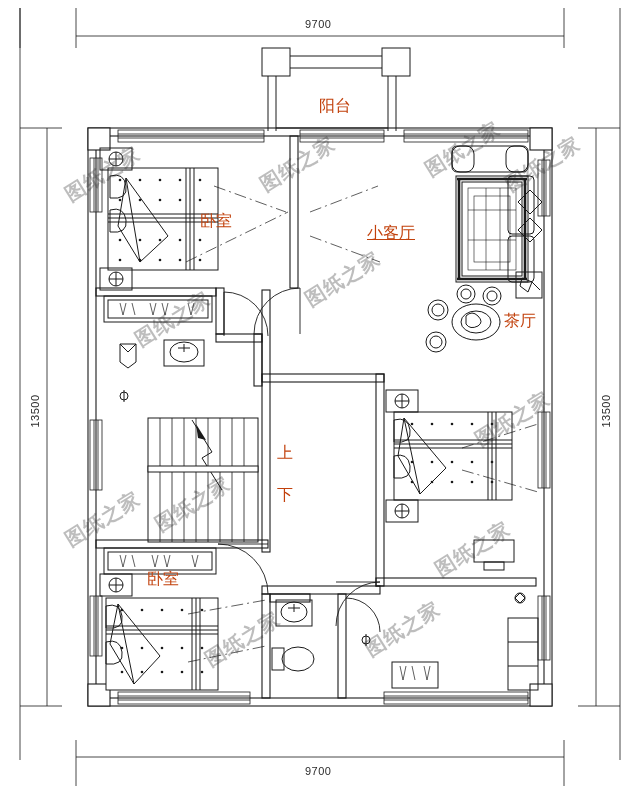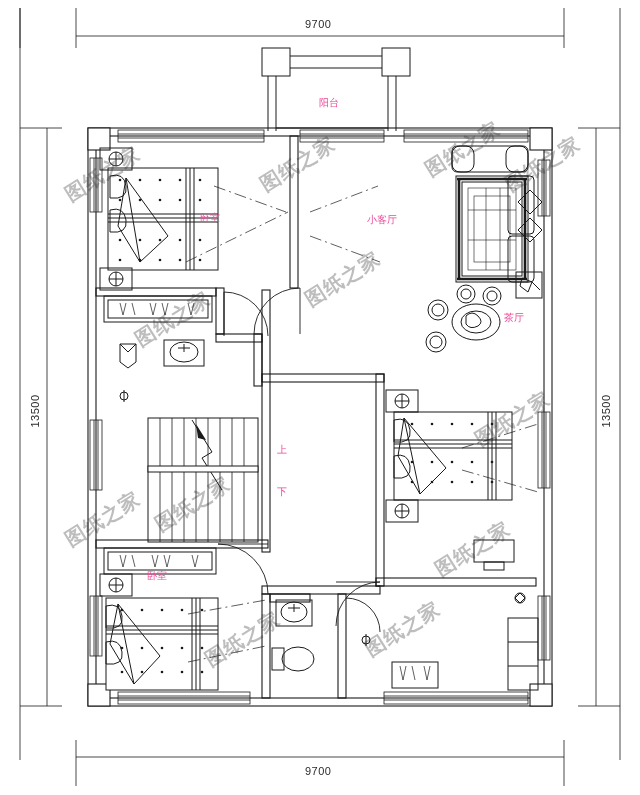--- a/index.html
+++ b/index.html
@@ -2,21 +2,21 @@
 <html><head>
 <meta charset="utf-8">
 <style>
   html,body{margin:0;padding:0;background:#ffffff;}
   body{width:640px;height:795px;overflow:hidden;
        font-family:"Liberation Sans","DejaVu Sans",sans-serif;color:#1a1a1a;}
   #stage{position:relative;width:640px;height:795px;background:#fff;}
   #plan{position:absolute;left:0;top:0;width:640px;height:795px;}
   .dimtxt{position:absolute;font-size:11px;color:#2b2b2b;letter-spacing:.5px;}
   .vtxt{transform:rotate(-90deg);transform-origin:center center;}
-  .roomlbl{position:absolute;font-size:10px;color:#ec4899;
+  .roomlbl{position:absolute;font-size:16px;color:#c2410c;
            font-family:"DejaVu Sans","Liberation Sans",sans-serif;white-space:nowrap;text-align:center;}
   .wm{position:absolute;font-size:20px;color:rgba(35,35,35,.30);
       font-family:"DejaVu Sans","Liberation Sans",sans-serif;
       font-weight:700;white-space:nowrap;transform:rotate(-32deg);
       transform-origin:left top;letter-spacing:1px;pointer-events:none;}
 </style>
 </head>
 <body>
 
 <div id="stage">
@@ -481,21 +481,21 @@
   <div class="dimtxt" style="left:305px;top:18px;">9700</div>
 
   <div class="dimtxt" style="left:305px;top:765px;">9700</div>
 
   <div class="dimtxt vtxt" style="left:17px;top:405px;width:36px;text-align:center;">13500</div>
 
   <div class="dimtxt vtxt" style="left:588px;top:405px;width:36px;text-align:center;">13500</div>
 
   <div class="roomlbl" style="left:319px;top:96px;">阳台</div>
   <div class="roomlbl" style="left:200px;top:211px;">卧室</div>
-  <div class="roomlbl" style="left:367px;top:213px;">小客厅</div>
+  <div class="roomlbl" style="left:367px;top:223px;text-decoration:underline;">小客厅</div>
   <div class="roomlbl" style="left:504px;top:311px;">茶厅</div>
   <div class="roomlbl" style="left:277px;top:443px;">上</div>
   <div class="roomlbl" style="left:277px;top:485px;">下</div>
   <div class="roomlbl" style="left:147px;top:569px;">卧室</div>
 
   <div id="wm-layer">
       <div class="wm" style="left: 60px; top: 185px;">图纸之家</div>
       <div class="wm" style="left: 255px; top: 175px;">图纸之家</div>
       <div class="wm" style="left: 420px; top: 160px;">图纸之家</div>
       <div class="wm" style="left: 500px; top: 175px;">图纸之家</div>

